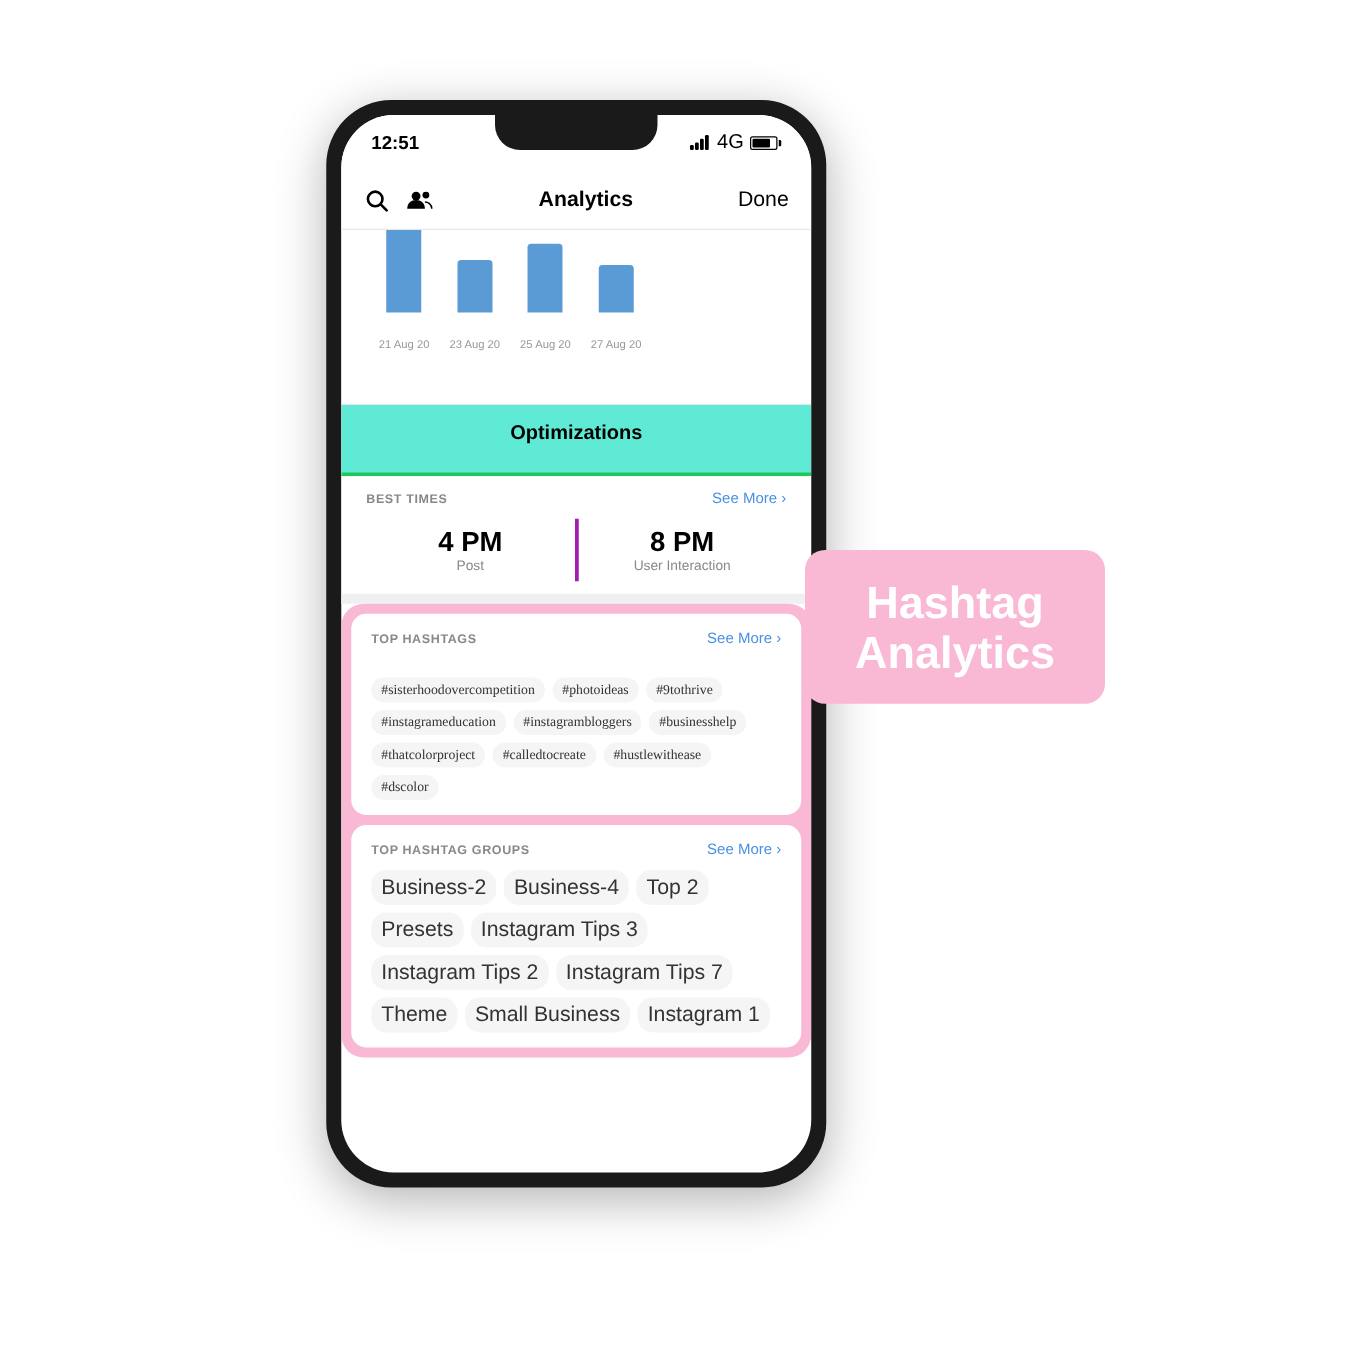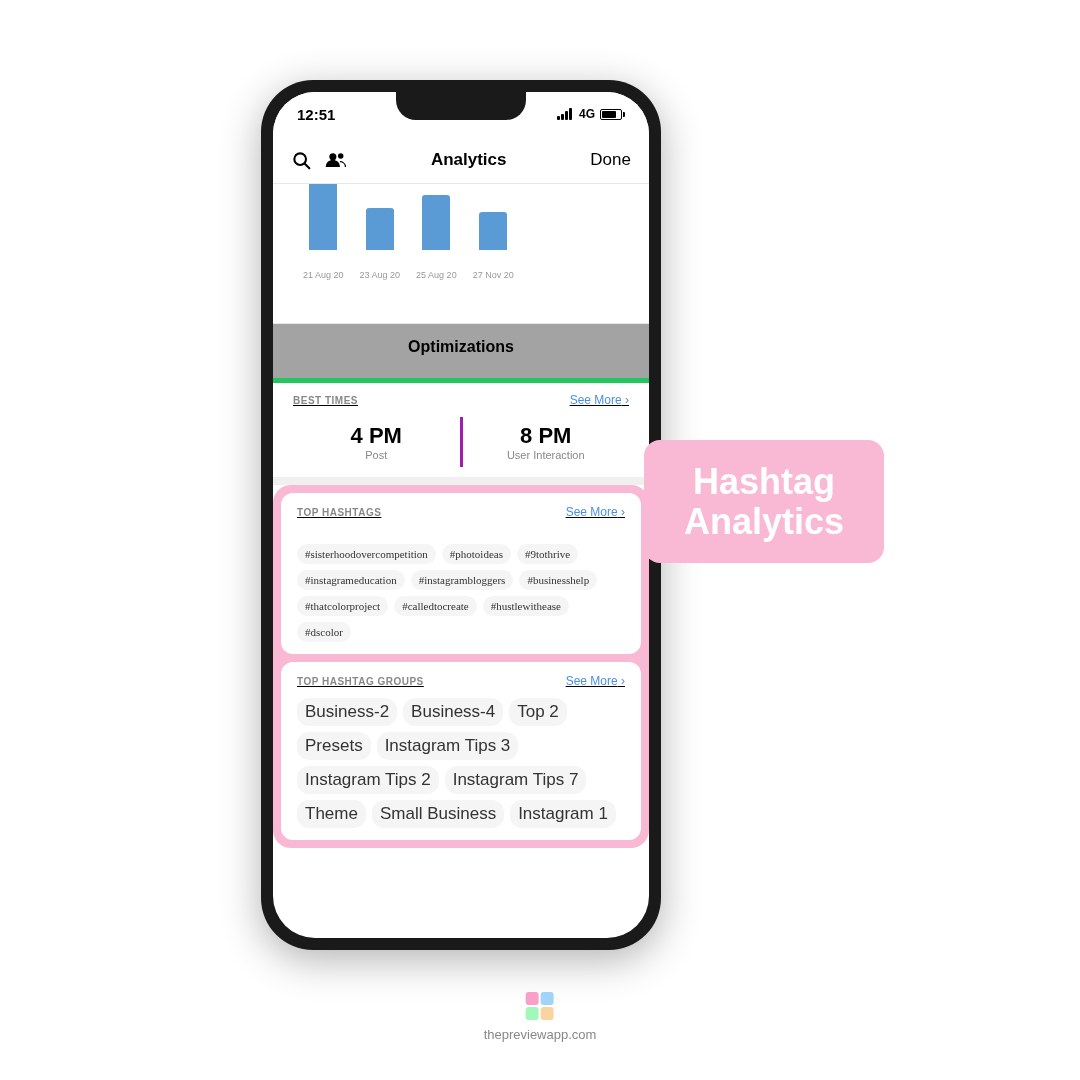--- a/index.html
+++ b/index.html
@@ -142,46 +142,45 @@
     }
 
     .bar-label {
       font-size: 9px;
       color: #999;
       white-space: nowrap;
     }
 
     
     .optimizations-section {
-      background: #a3a3a3;
+      background: #5eead4;
       padding: 14px 20px 10px;
-      border-bottom: 5px solid #22c55e;
+      border-bottom: 3px solid #22c55e;
     }
 
     .section-title-center {
       font-size: 16px;
       font-weight: 700;
       color: #000;
       text-align: center;
       margin-bottom: 12px;
     }
 
     
     .best-times-section {
       background: #ffffff;
       padding: 10px 20px;
       border-bottom: 8px solid #f0f0f0;
     }
 
     .section-header {
       display: flex;
       justify-content: space-between;
-      align-items: center;
+      align-items: flex-end;
       margin-bottom: 10px;
-      text-decoration: underline;
     }
 
     .section-label {
       font-size: 10px;
       font-weight: 700;
       color: #888;
       letter-spacing: 0.5px;
       text-transform: uppercase;
     }
 
@@ -385,21 +384,21 @@
       <div class="status-bar">
         <span class="status-time">12:51</span>
         <div class="notch"></div>
         <div class="status-icons">
           <div class="signal-bars">
             <div class="signal-bar" style="height:4px"></div>
             <div class="signal-bar" style="height:6px"></div>
             <div class="signal-bar" style="height:9px"></div>
             <div class="signal-bar" style="height:12px"></div>
           </div>
-          <span style="font-size:12px;font-weight:700;color:#000;margin-left:2px;">4G</span>
+          <span style="font-size:16px;font-weight:400;color:#000;margin-left:2px;">4G</span>
           <div class="battery">
             <div class="battery-body">
               <div class="battery-fill" style="width:14px;"></div>
             </div>
             <div class="battery-tip"></div>
           </div>
         </div>
       </div>
 
       <div class="nav-bar">
@@ -431,21 +430,21 @@
               <div class="chart-group">
                 <div class="bar" style="height:42px;"></div>
                 <span class="bar-label">23 Aug 20</span>
               </div>
               <div class="chart-group">
                 <div class="bar" style="height:55px;"></div>
                 <span class="bar-label">25 Aug 20</span>
               </div>
               <div class="chart-group">
                 <div class="bar" style="height:38px;"></div>
-                <span class="bar-label">27 Nov 20</span>
+                <span class="bar-label">27 Aug 20</span>
               </div>
             </div>
           </div>
 
           <div class="optimizations-section">
             <div class="section-title-center">Optimizations</div>
           </div>
 
           <div class="best-times-section">
             <div class="section-header">
@@ -520,24 +519,14 @@
     </div>
   </div>
 
   <div class="analytics-badge">
     <div class="analytics-badge-text">
       <span>Hashtag</span><br>
       <span>Analytics</span>
     </div>
   </div>
 
-  <div class="footer-area">
-
-    <svg class="footer-logo" viewBox="0 0 30 30" width="30" height="30">
-      <rect x="1" y="1" width="13" height="13" rx="3" fill="#f9a0c9"></rect>
-      <rect x="16" y="1" width="13" height="13" rx="3" fill="#a0d4f9"></rect>
-      <rect x="1" y="16" width="13" height="13" rx="3" fill="#a0f9b8"></rect>
-      <rect x="16" y="16" width="13" height="13" rx="3" fill="#f9d4a0"></rect>
-    </svg>
-    <span class="footer-url">thepreviewapp.com</span>
-  </div>
 
 </div>
 
 </body></html>

